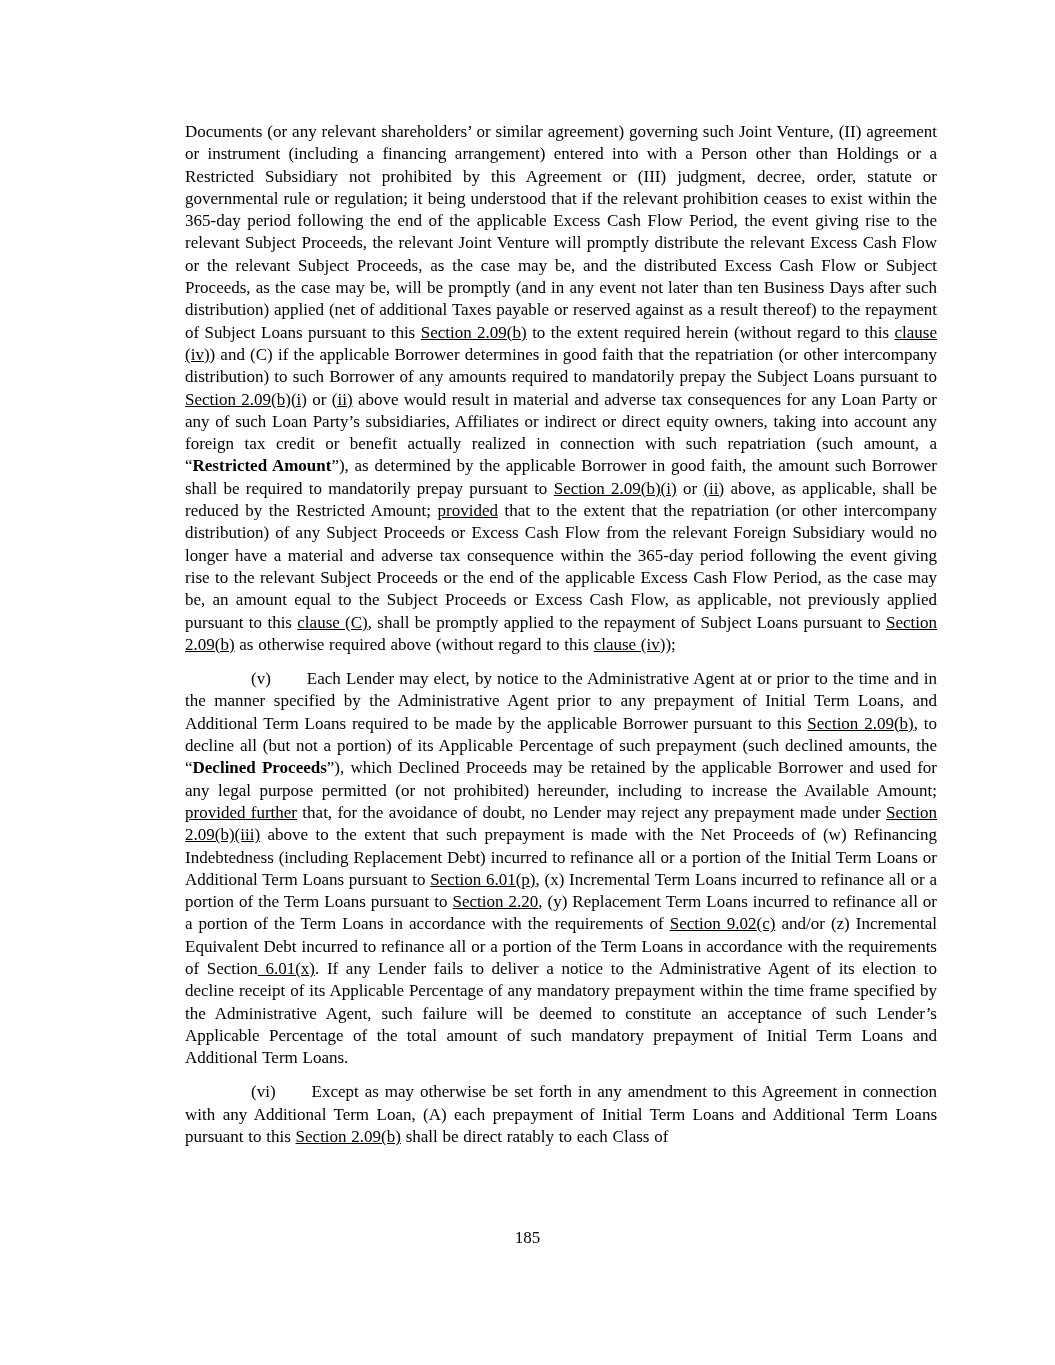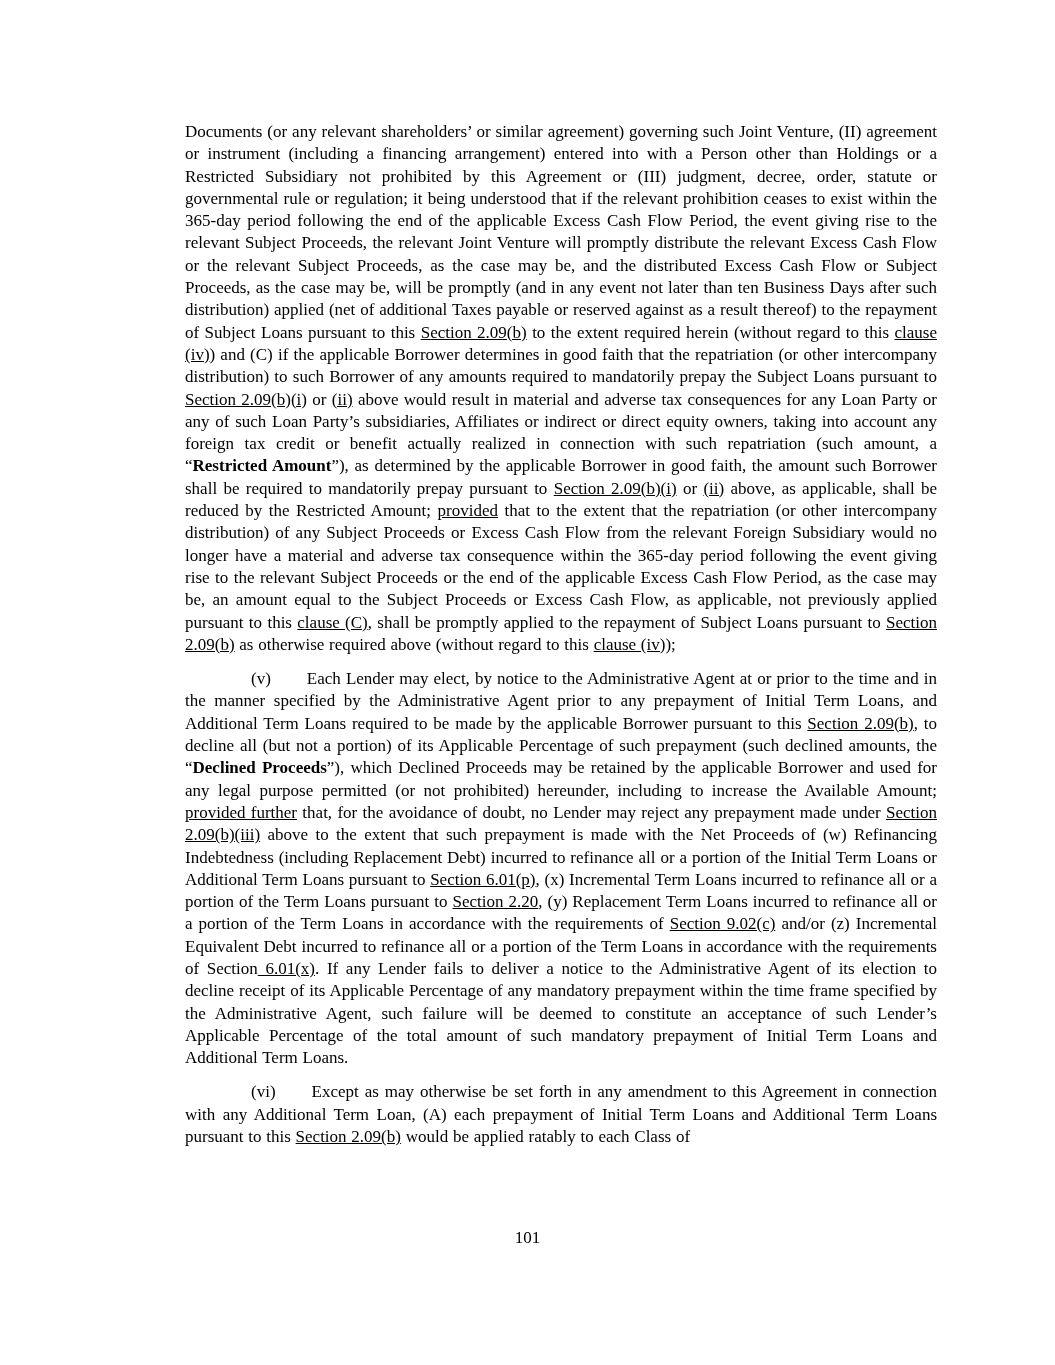--- a/index.html
+++ b/index.html
@@ -50,16 +50,16 @@
     font-family: "Liberation Serif", serif;
   }
 </style>
 </head>
 <body>
 
 <div class="page">
   <div class="text-block">
       <p class="para"><span>Documents (or any relevant shareholders’ or similar agreement) governing such Joint Venture, (II) agreement or instrument (including a financing arrangement) entered into with a Person other than Holdings or a Restricted Subsidiary not prohibited by this Agreement or (III) judgment, decree, order, statute or governmental rule or regulation; it being understood that if the relevant prohibition ceases to exist within the 365-day period following the end of the applicable Excess Cash Flow Period, the event giving rise to the relevant Subject Proceeds, the relevant Joint Venture will promptly distribute the relevant Excess Cash Flow or the relevant Subject Proceeds, as the case may be, and the distributed Excess Cash Flow or Subject Proceeds, as the case may be, will be promptly (and in any event not later than ten Business Days after such distribution) applied (net of additional Taxes payable or reserved against as a result thereof) to the repayment of Subject Loans pursuant to this </span><span class="u">Section 2.09(b)</span><span> to the extent required herein (without regard to this </span><span class="u">clause (iv)</span><span>) and (C) if the applicable Borrower determines in good faith that the repatriation (or other intercompany distribution) to such Borrower of any amounts required to mandatorily prepay the Subject Loans pursuant to </span><span class="u">Section 2.09(b)(i)</span><span> or </span><span class="u">(ii)</span><span> above would result in material and adverse tax consequences for any Loan Party or any of such Loan Party’s subsidiaries, Affiliates or indirect or direct equity owners, taking into account any foreign tax credit or benefit actually realized in connection with such repatriation (such amount, a “</span><span class="b">Restricted Amount</span><span>”), as determined by the applicable Borrower in good faith, the amount such Borrower shall be required to mandatorily prepay pursuant to </span><span class="u">Section 2.09(b)(i)</span><span> or </span><span class="u">(ii)</span><span> above, as applicable, shall be reduced by the Restricted Amount; </span><span class="u">provided</span><span> that to the extent that the repatriation (or other intercompany distribution) of any Subject Proceeds or Excess Cash Flow from the relevant Foreign Subsidiary would no longer have a material and adverse tax consequence within the 365-day period following the event giving rise to the relevant Subject Proceeds or the end of the applicable Excess Cash Flow Period, as the case may be, an amount equal to the Subject Proceeds or Excess Cash Flow, as applicable, not previously applied pursuant to this </span><span class="u">clause (C)</span><span>, shall be promptly applied to the repayment of Subject Loans pursuant to </span><span class="u">Section 2.09(b)</span><span> as otherwise required above (without regard to this </span><span class="u">clause (iv))</span><span>;</span></p>
       <p class="para labeled"><span>(v)</span><span class="tab"></span><span>Each Lender may elect, by notice to the Administrative Agent at or prior to the time and in the manner specified by the Administrative Agent prior to any prepayment of Initial Term Loans, and Additional Term Loans required to be made by the applicable Borrower pursuant to this </span><span class="u">Section 2.09(b)</span><span>, to decline all (but not a portion) of its Applicable Percentage of such prepayment (such declined amounts, the “</span><span class="b">Declined Proceeds</span><span>”), which Declined Proceeds may be retained by the applicable Borrower and used for any legal purpose permitted (or not prohibited) hereunder, including to increase the Available Amount; </span><span class="u">provided further</span><span> that, for the avoidance of doubt, no Lender may reject any prepayment made under </span><span class="u">Section 2.09(b)(iii)</span><span> above to the extent that such prepayment is made with the Net Proceeds of (w) Refinancing Indebtedness (including Replacement Debt) incurred to refinance all or a portion of the Initial Term Loans or Additional Term Loans pursuant to </span><span class="u">Section 6.01(p)</span><span>, (x) Incremental Term Loans incurred to refinance all or a portion of the Term Loans pursuant to </span><span class="u">Section 2.20</span><span>, (y) Replacement Term Loans incurred to refinance all or a portion of the Term Loans in accordance with the requirements of </span><span class="u">Section 9.02(c)</span><span> and/or (z) Incremental Equivalent Debt incurred to refinance all or a portion of the Term Loans in accordance with the requirements of Section</span><span class="u"> 6.01(x)</span><span>. If any Lender fails to deliver a notice to the Administrative Agent of its election to decline receipt of its Applicable Percentage of any mandatory prepayment within the time frame specified by the Administrative Agent, such failure will be deemed to constitute an acceptance of such Lender’s Applicable Percentage of the total amount of such mandatory prepayment of Initial Term Loans and Additional Term Loans.</span></p>
-      <p class="para labeled"><span>(vi)</span><span class="tab"></span><span>Except as may otherwise be set forth in any amendment to this Agreement in connection with any Additional Term Loan, (A) each prepayment of Initial Term Loans and Additional Term Loans pursuant to this </span><span class="u">Section 2.09(b)</span><span> would be applied ratably to each Class of</span></p>
+      <p class="para labeled"><span>(vi)</span><span class="tab"></span><span>Except as may otherwise be set forth in any amendment to this Agreement in connection with any Additional Term Loan, (A) each prepayment of Initial Term Loans and Additional Term Loans pursuant to this </span><span class="u">Section 2.09(b)</span><span> shall be direct ratably to each Class of</span></p>
     </div>
-  <div class="page-number">101</div>
+  <div class="page-number">185</div>
 </div>
 
 </body></html>

